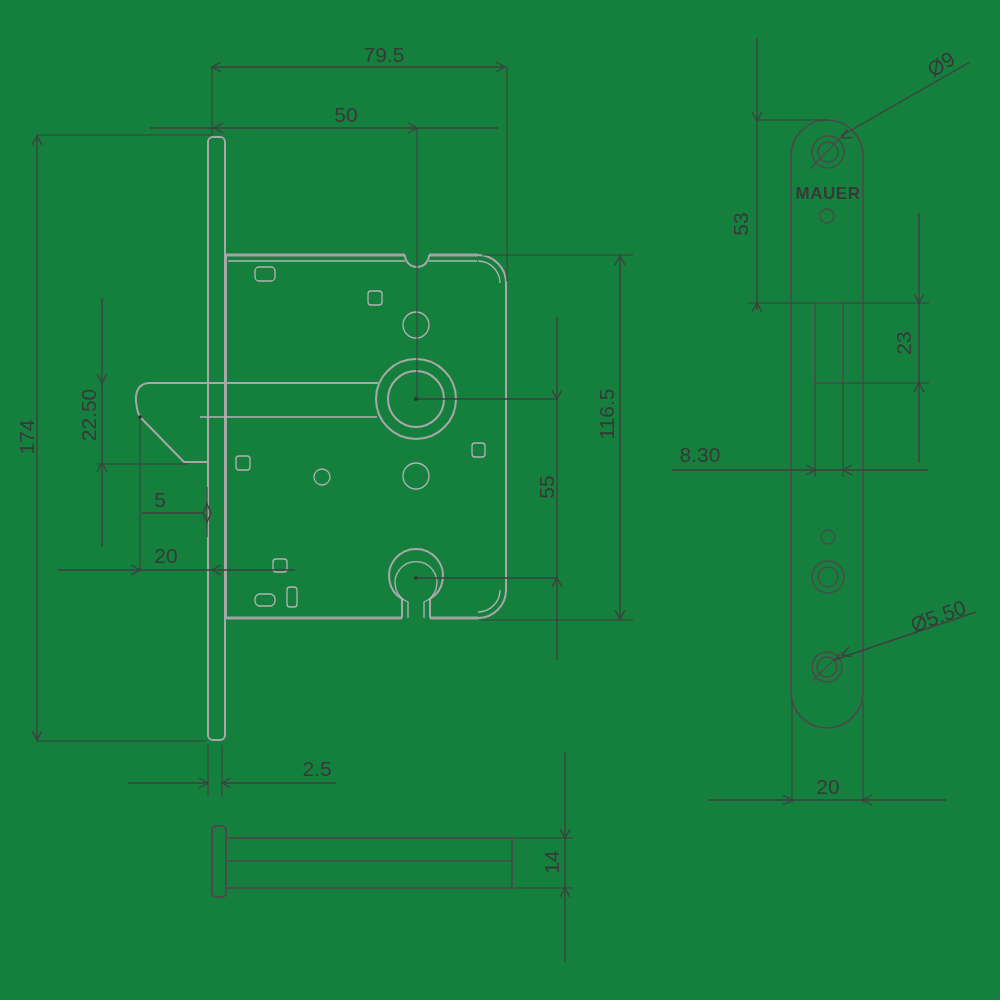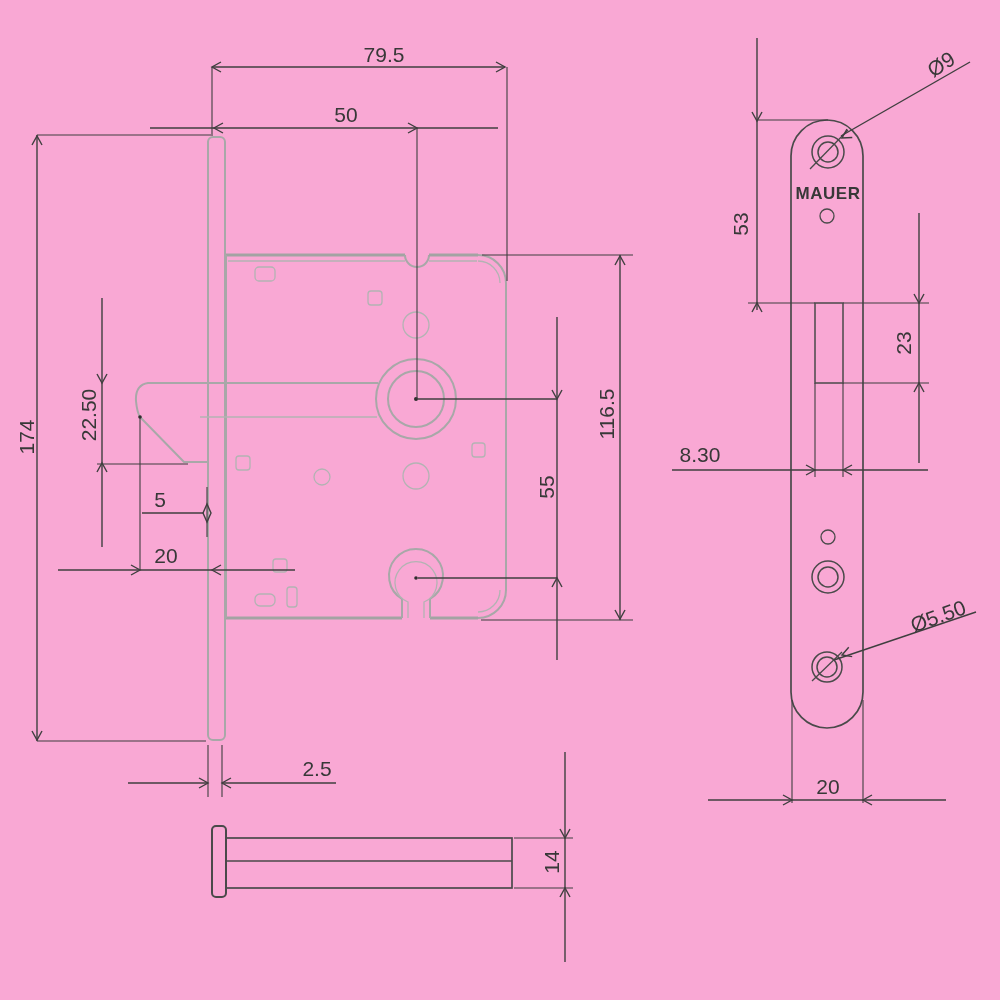--- a/index.html
+++ b/index.html
@@ -1,16 +1,16 @@
 <!DOCTYPE html>
 <html><head>
 <meta charset="utf-8">
 <style>
   html,body{margin:0;padding:0;background:#ffffff;}
-  .stage{width:1000px;height:1000px;position:relative;background:#f9a8d4;
+  .stage{width:1000px;height:1000px;position:relative;background:#15803d;
          font-family:"Liberation Sans", sans-serif;}
   svg{display:block}
   .part{stroke:#a8a8a8;fill:none;stroke-width:2;}
   .part-thick{stroke:#a3a3a3;fill:none;stroke-width:3;}
   .part-thin{stroke:#b3b3b3;fill:none;stroke-width:1.3;}
   .dark-part{stroke:#4a4a4a;fill:none;stroke-width:1.7;}
   .dark-part-thin{stroke:#4a4a4a;fill:none;stroke-width:1.3;}
   .dim{stroke:#3f3f3f;fill:none;stroke-width:1.4;}
   .dim-thin{stroke:#3f3f3f;fill:none;stroke-width:1.1;}
   .dot{fill:#2e2e2e;stroke:none;}

